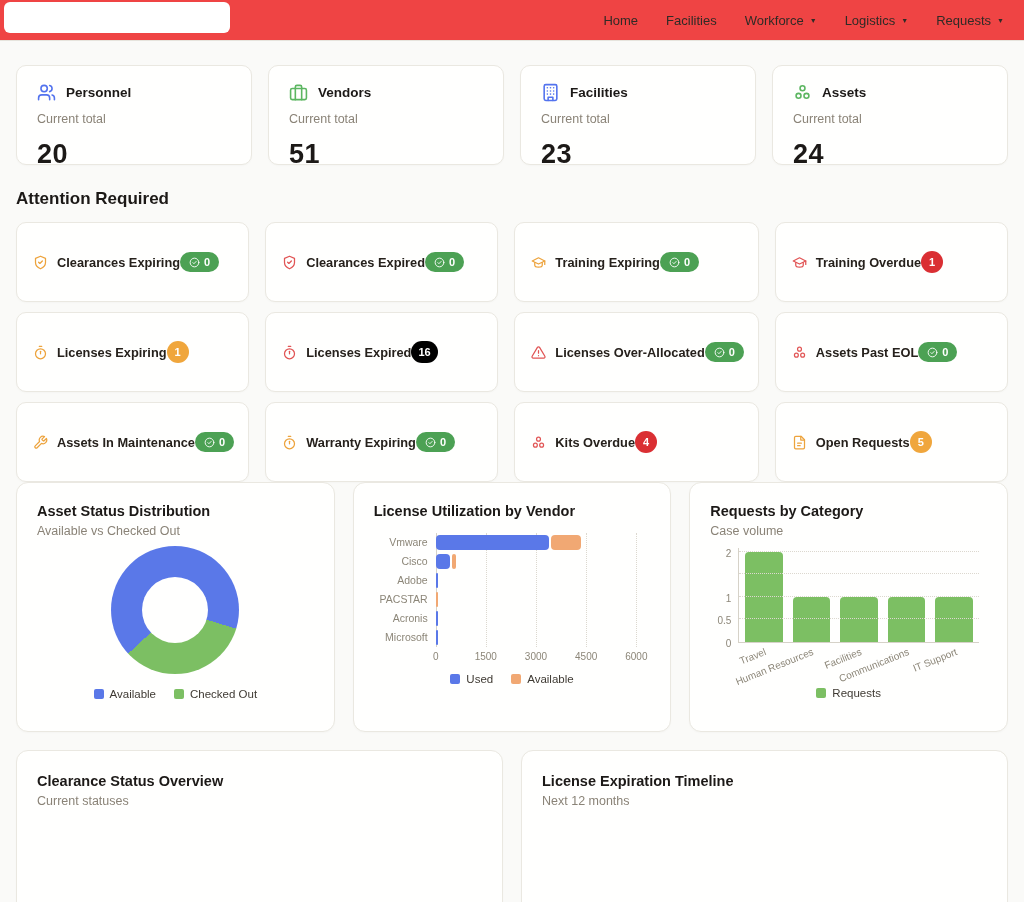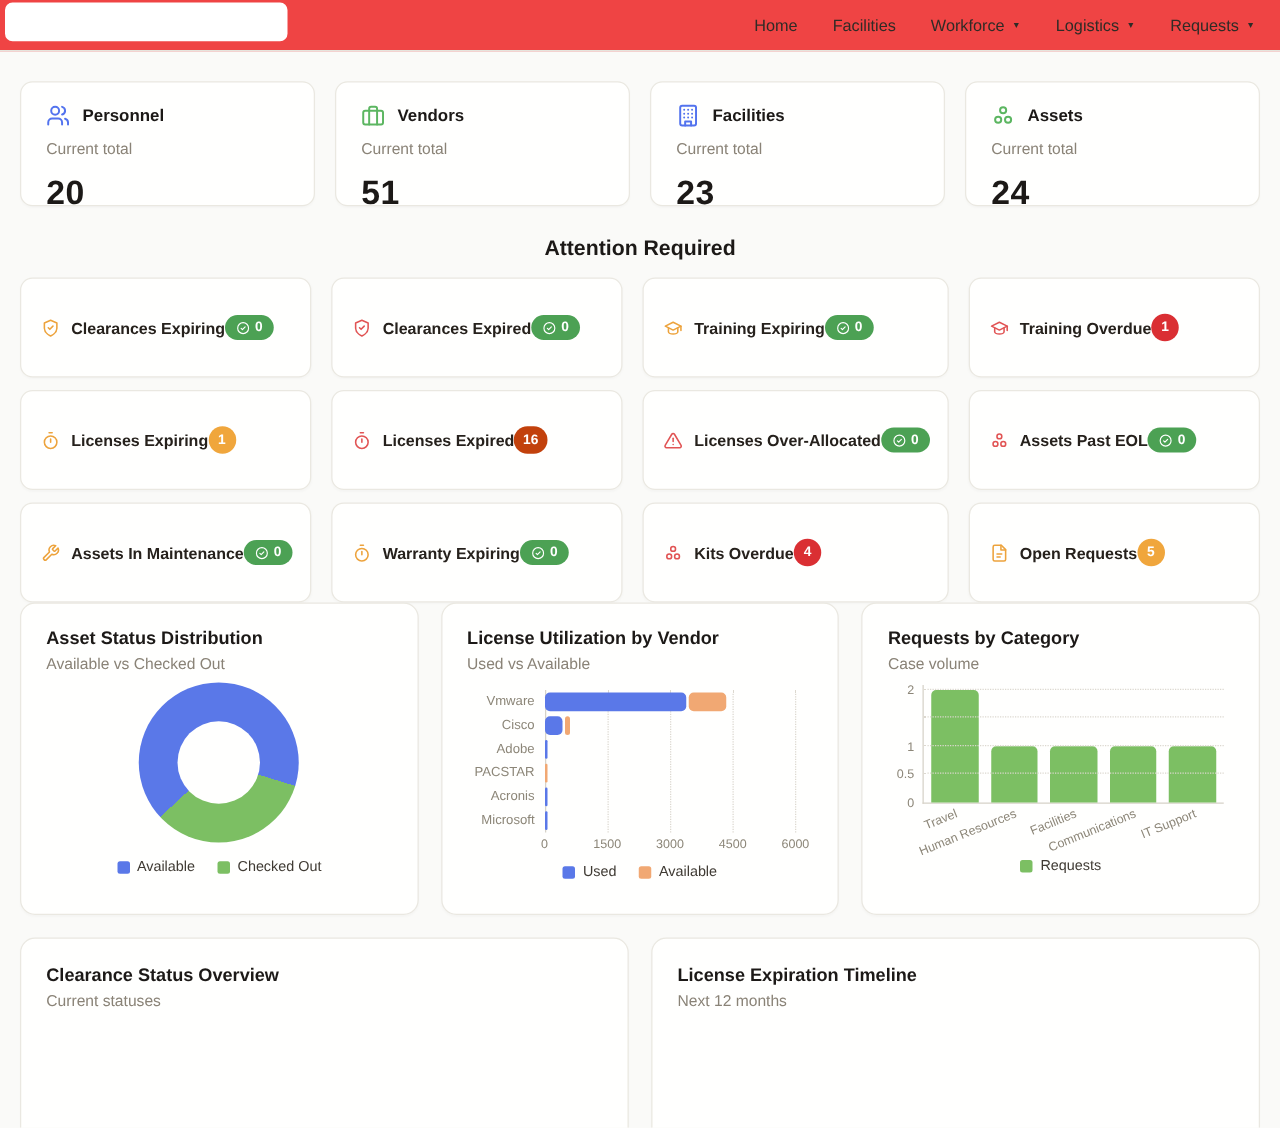--- a/index.html
+++ b/index.html
@@ -24,21 +24,21 @@
   .main { padding:24px 16px 0; }
   .stats-grid { display:grid; grid-template-columns:repeat(4,1fr); gap:16px; }
   .card {
     background:#fffffe; border:1px solid #eae8e1; border-radius:10px;
     box-shadow:0 1px 2px rgba(0,0,0,.025);
   }
   .stat-card { padding:17px 20px; height:100px; cursor:pointer; }
   .stat-head { display:flex; align-items:center; gap:10px; font-size:13.5px; font-weight:700; }
   .stat-sub { margin-top:10px; font-size:12.5px; color:#8a8377; }
   .stat-value { margin-top:13px; font-size:27px; font-weight:700; letter-spacing:.4px; }
-  .section-title { font-size:17px; font-weight:700; margin:24px 0 13px;text-align:center; }
+  .section-title { font-size:17px; font-weight:700; margin:24px 0 13px; }
   .alerts-grid { display:grid; grid-template-columns:repeat(4,1fr); gap:10px 16px; }
   .alert-card {
     height:80px; display:flex; align-items:center; justify-content:flex-start;
     padding:0 14px 0 16px; cursor:pointer;
   }
   .alert-left { display:flex; align-items:center; gap:9px; min-width:0; }
   .alert-label { font-size:12.8px; font-weight:600; color:#26211c; white-space:nowrap; }
   .badge-pill {
     display:inline-flex; align-items:center; gap:4px; color:#fff;
     border-radius:999px; padding:4px 9px; font-size:11px; font-weight:700; flex:none;
@@ -261,21 +261,21 @@
       </div>
       <div class="card alert-card">
         <div class="alert-left">
           <svg width="15" height="15" viewBox="0 0 24 24" fill="none" stroke="#e15454" stroke-width="2" stroke-linecap="round" stroke-linejoin="round">
             <path d="M10 2h4"></path>
             <circle cx="12" cy="14" r="8"></circle>
             <path d="M12 10v4"></path>
           </svg>
           <span class="alert-label">Licenses Expired</span>
         </div>
-        <span class="badge-circle" style="background:#c2410c">
+        <span class="badge-circle" style="background:#000000">
           <span>16</span>
         </span>
       </div>
       <div class="card alert-card">
         <div class="alert-left">
           <svg width="15" height="15" viewBox="0 0 24 24" fill="none" stroke="#e15454" stroke-width="2" stroke-linecap="round" stroke-linejoin="round">
             <path d="M10.29 3.86L1.82 18a2 2 0 0 0 1.71 3h16.94a2 2 0 0 0 1.71-3L13.71 3.86a2 2 0 0 0-3.42 0z"></path>
             <path d="M12 9v4"></path>
             <path d="M12 17h.01"></path>
           </svg>
@@ -385,21 +385,20 @@
           </span>
           <span class="legend-item">
             <span class="legend-swatch" style="background:#7cbf63"></span>
             <span>Checked Out</span>
           </span>
         </div>
     </div>
 
     <div class="card chart-card">
       <div class="chart-title">License Utilization by Vendor</div>
-      <div class="chart-sub">Used vs Available</div>
       <div class="hbar-flex">
         <div class="hbar-labels" id="hbar-labels">
             <div class="hbar-label">Vmware</div>
             <div class="hbar-label">Cisco</div>
             <div class="hbar-label">Adobe</div>
             <div class="hbar-label">PACSTAR</div>
             <div class="hbar-label">Acronis</div>
             <div class="hbar-label">Microsoft</div>
           </div>
         <div class="hbar-right">

